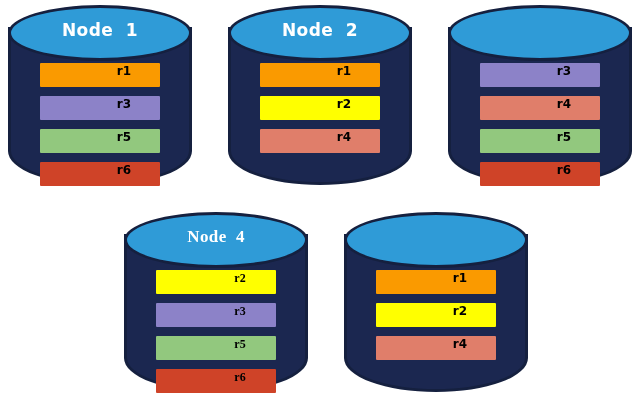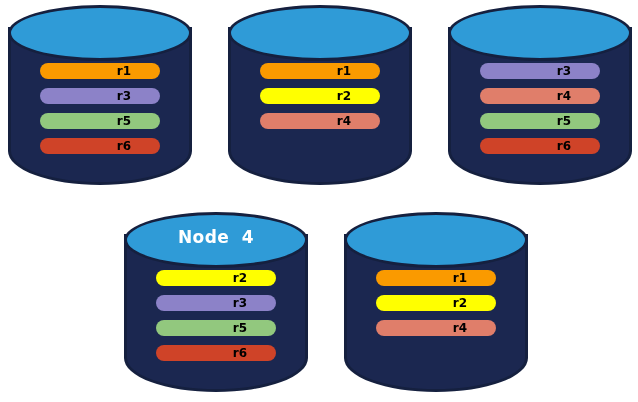--- a/index.html
+++ b/index.html
@@ -74,57 +74,59 @@
 
   .replica-stack {
     position: absolute;
     left: 32px;
     top: 58px;
     width: 120px;
     z-index: 4;
   }
 
   .replica {
-    height: 16px;
+    height: 24px;
     line-height: 16px;
     margin-bottom: 9px;
-    border-radius: 8px;
+    border-radius: 1px;
     text-align: center;
     font-size: 12px;
     font-weight: bold;
     color: #000000;
     padding-left: 48px;
   }
 
   
   #node-1 { left: 8px;   top: 5px;   }
   #node-2 { left: 228px; top: 5px;   }
   #node-3 { left: 448px; top: 5px;   }
-  #node-4 { left: 124px; top: 212px; }
+  #node-4 { left: 124px; top: 212px; font-family: Liberation Serif, serif; }
   #node-5 { left: 344px; top: 212px; }
 </style>
 </head>
 <body style="background: rgb(255, 255, 255);">
 
 <div id="diagram">
 
   <div class="node" id="node-1">
     <div class="cyl-body"></div>
     <div class="cyl-top"></div>
+    <div class="node-label">Node  1</div>
     <div class="replica-stack">
       <div class="replica" style="background: rgb(250, 154, 0);">r1</div>
       <div class="replica" style="background: rgb(140, 130, 200);">r3</div>
       <div class="replica" style="background: rgb(146, 200, 126);">r5</div>
       <div class="replica" style="background: rgb(207, 67, 40);">r6</div>
     </div>
   </div>
 
   <div class="node" id="node-2">
     <div class="cyl-body"></div>
     <div class="cyl-top"></div>
+    <div class="node-label">Node  2</div>
     <div class="replica-stack">
       <div class="replica" style="background: rgb(250, 154, 0);">r1</div>
       <div class="replica" style="background: rgb(255, 255, 0);">r2</div>
       <div class="replica" style="background: rgb(224, 126, 106);">r4</div>
     </div>
   </div>
 
   <div class="node" id="node-3">
     <div class="cyl-body"></div>
     <div class="cyl-top"></div>

